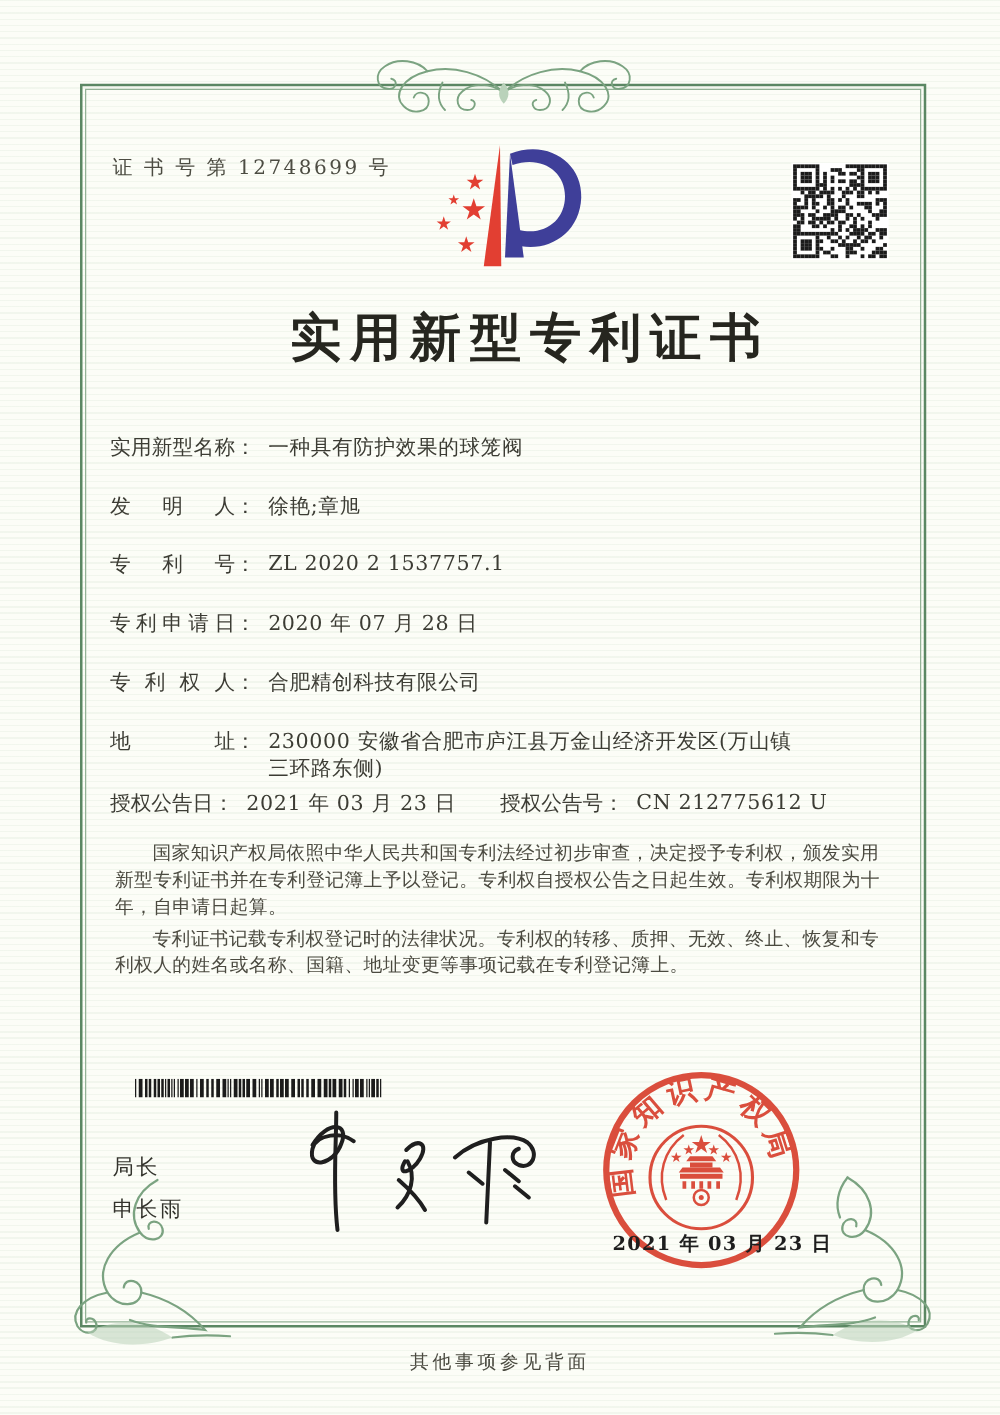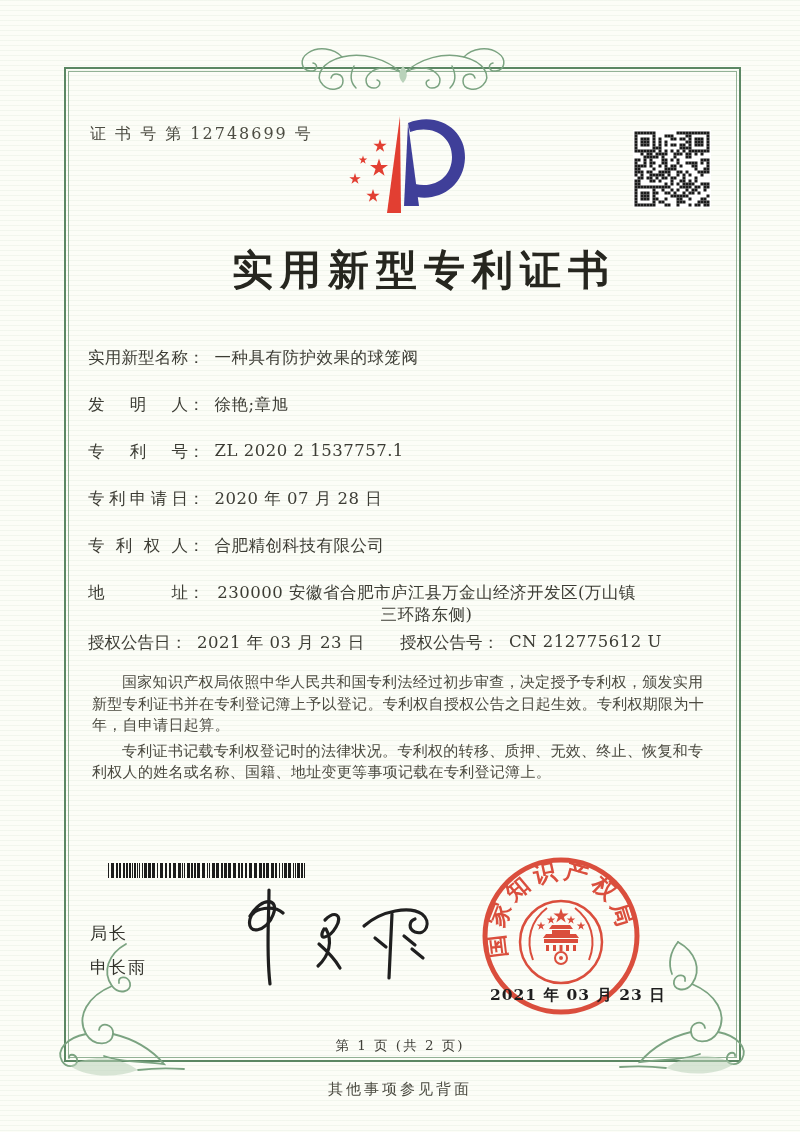--- a/index.html
+++ b/index.html
@@ -25,21 +25,21 @@
   .frame::after{
     content:"";position:absolute;inset:2px;border:1px solid var(--border-green-light);
   }
   .abs{position:absolute;}
   .cert-number{left:90px;top:124px;font-size:16px;letter-spacing:2px;color:#4c4c42;}
   .title{left:0;right:0;top:243px;text-align:center;font-size:41px;font-weight:600;
          letter-spacing:7px;color:#26261f;margin-left:48px;}
   .field-row{left:88px;font-size:16.5px;color:#3c3c34;white-space:nowrap;}
   .flabel{display:inline-block;width:100px;text-align:justify;text-align-last:justify;vertical-align:top;}
   .fcolon{display:inline-block;margin:0 10px 0 0;vertical-align:top;}
-  .fval{display:inline-block;vertical-align:top;letter-spacing:0.5px;text-align:center;}
+  .fval{display:inline-block;vertical-align:top;letter-spacing:0.5px;}
   .fval-addr{white-space:normal;width:424px;line-height:22px;}
   .grant-pair2{position:absolute;left:312px;top:0;}
   .paras{left:88px;top:668px;width:628px;font-size:15px;line-height:21.6px;
          color:#4b4a40;letter-spacing:0.3px;}
   .paras p{margin:4px;text-indent:2em;}
   .barcode{left:108px;top:863px;width:200px;height:15px;}
   .officer-title{left:90px;top:922px;font-size:17px;color:#33332c;letter-spacing:2px;}
   .officer-name{left:90px;top:956px;font-size:17px;color:#33332c;letter-spacing:2px;}
   .signature{left:222px;top:884px;}
   .seal{left:471px;top:846px;opacity:0.92;}
@@ -573,16 +573,15 @@
       <rect class="seal-fill" x="-1.5" y="3" width="3" height="6"></rect>
       <rect class="seal-fill" x="5" y="3" width="3" height="6"></rect>
       <rect class="seal-fill" x="12" y="3" width="3" height="6"></rect>
       <circle class="seal-stroke" cy="16" r="6" stroke-width="2"></circle>
       <circle class="seal-fill" cy="16" r="2"></circle>
     </g>
   </svg>
 
   <div class="abs seal-date">2021 年 03 月 23 日</div>
 
-  <div class="abs page-footer">第 1 页 (共 2 页)</div>
   <div class="abs back-note">其他事项参见背面</div>
 
 </div>
 
 </body></html>

